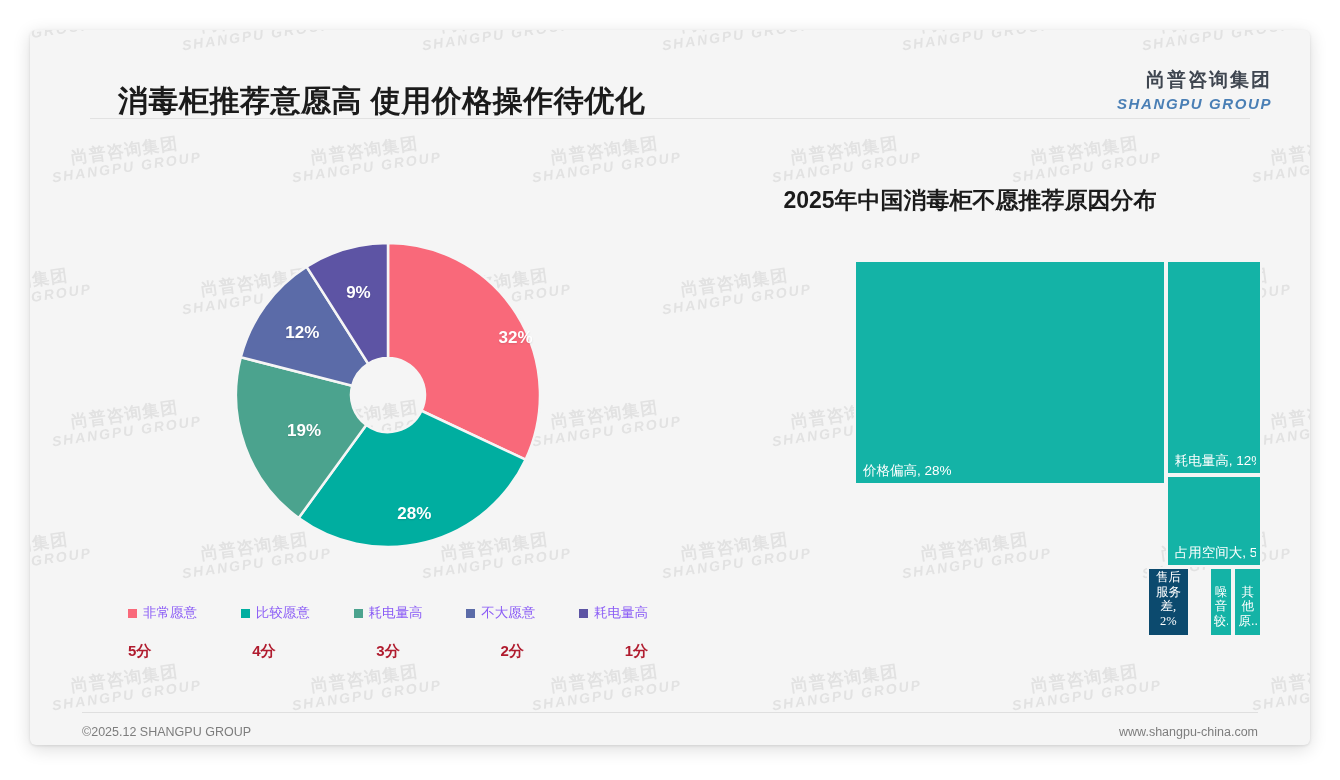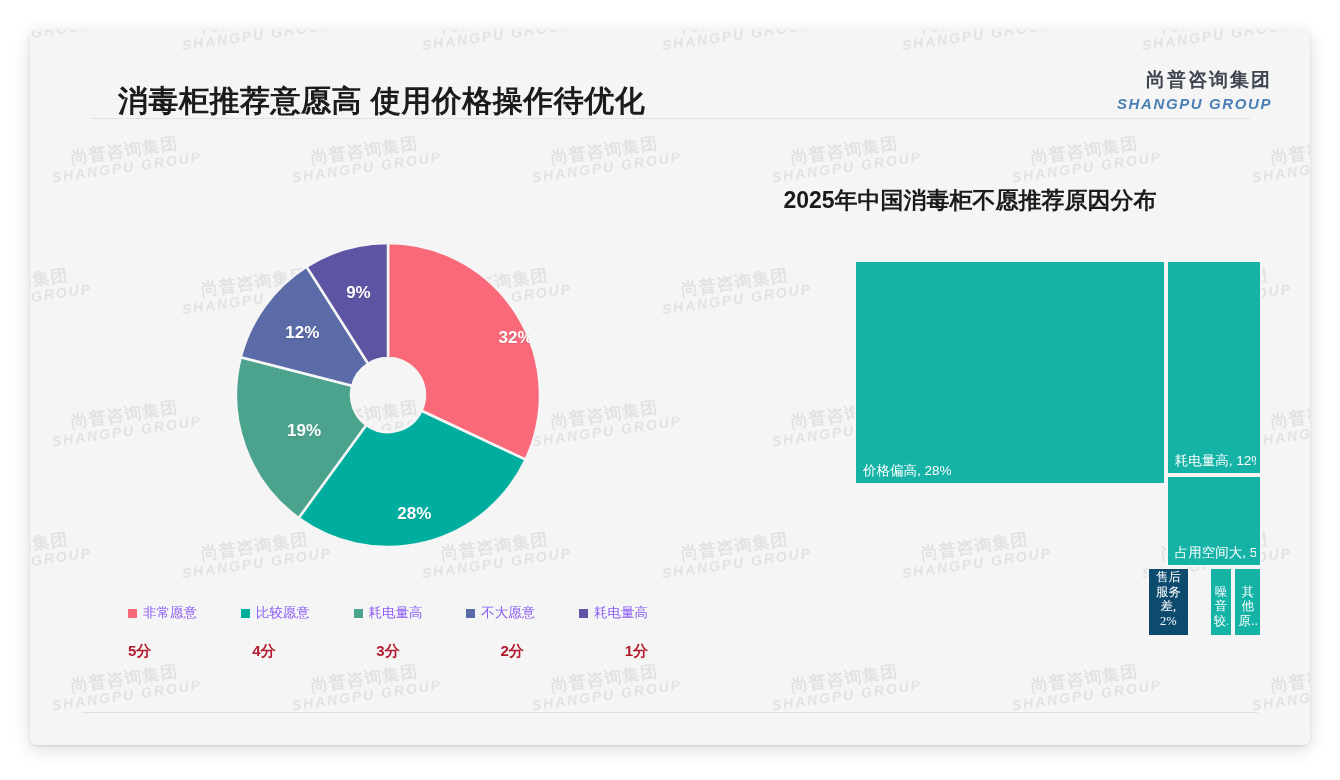--- a/index.html
+++ b/index.html
@@ -333,14 +333,18 @@
       <div class="tm-cell" style="left: 540.54px; top: 306.878px; width: 24.948px; height: 70.122px; background: rgb(20, 179, 166);">
         <div class="tm-label wrap" style="bottom: 6px; font-size: 12.5px;">噪音较...</div>
       </div>
       <div class="tm-cell" style="left: 565.488px; top: 306.878px; width: 28.512px; height: 70.122px; background: rgb(20, 179, 166);">
         <div class="tm-label wrap" style="bottom: 6px; font-size: 12.5px;">其他原...</div>
       </div>
     </div>
 
 
   <div id="footer-divider"></div>
+  <div id="footer">
+    <div class="footer-text">©2025.12 SHANGPU GROUP</div>
+    <div class="footer-text">www.shangpu-china.com</div>
+  </div>
 
 </div>
 
 </body></html>

